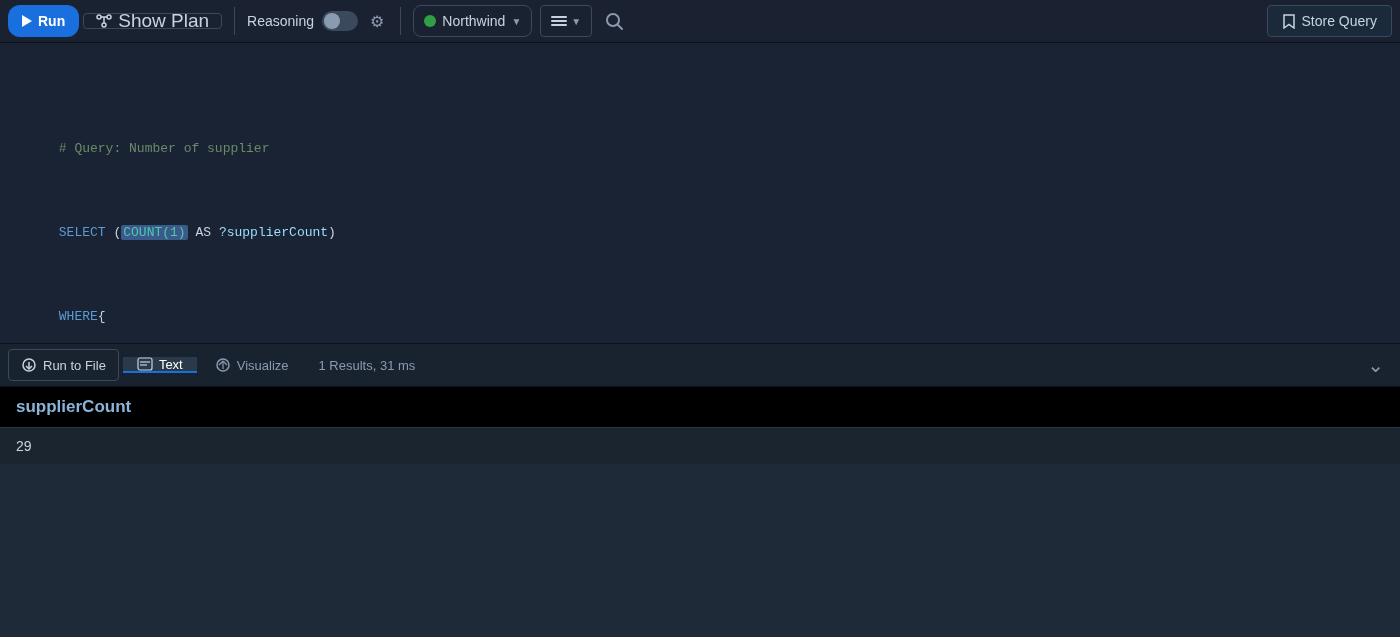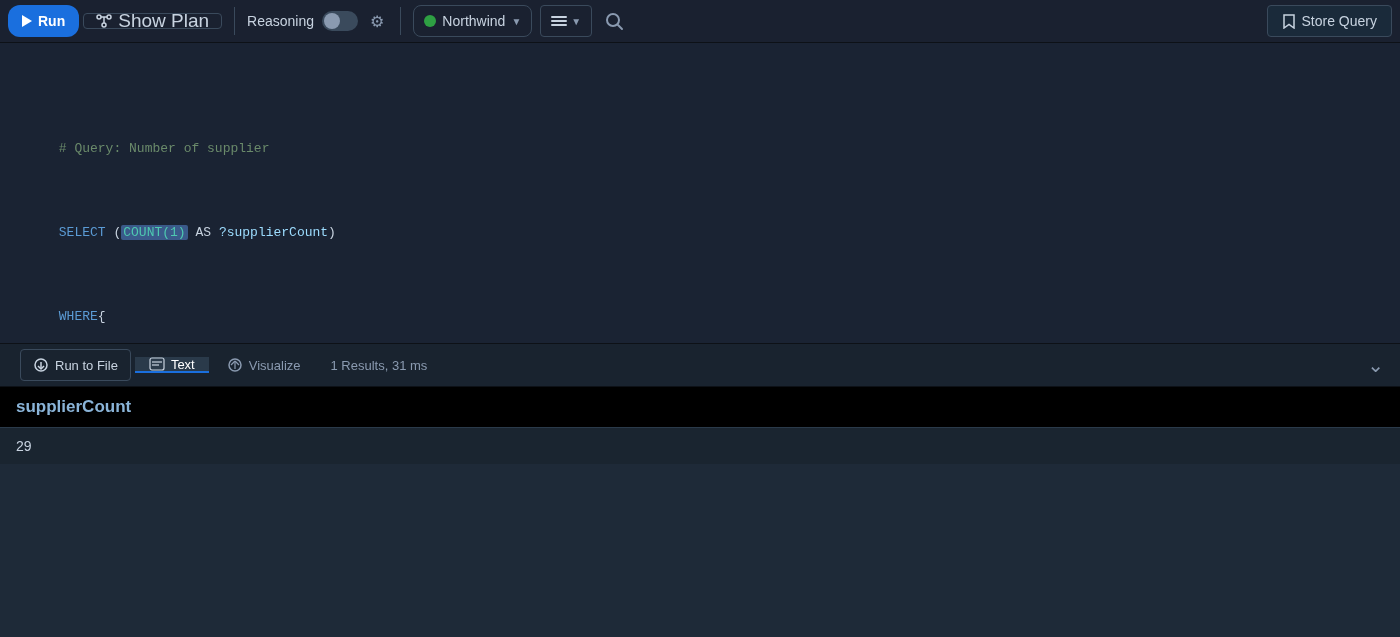--- a/index.html
+++ b/index.html
@@ -241,21 +241,20 @@
       gap: 6px;
       background: transparent;
       border: 1px solid #3a4a5c;
       border-radius: 4px;
       color: #c8d3e0;
       font-size: 13px;
       padding: 5px 12px;
       cursor: pointer;
       height: 32px;
       font-family: Arial, sans-serif;
-      margin-left: 12px;
     }
 
     .tab-active {
       display: flex;
       align-items: center;
       gap: 6px;
       background: #2a3a4a;
       border: none;
       border-bottom: 2px solid #1a6fde;
       color: #fff;

